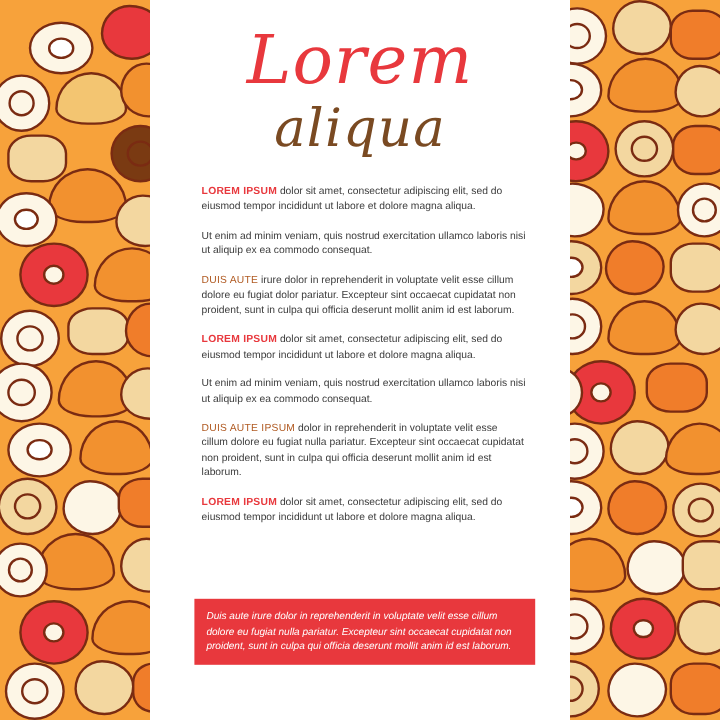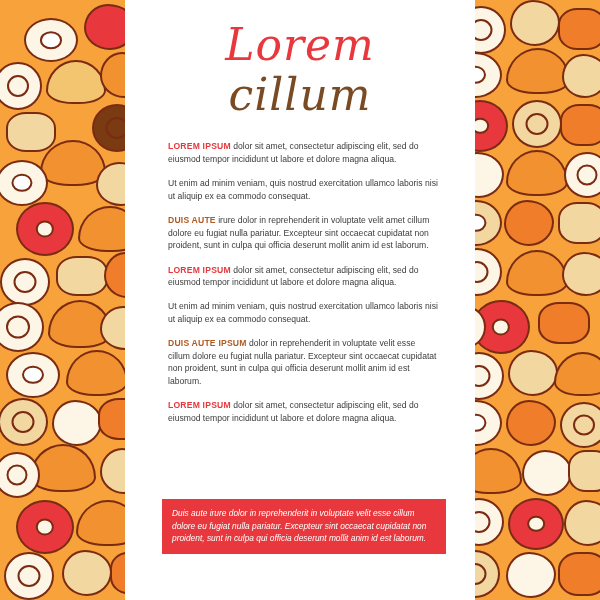--- a/index.html
+++ b/index.html
@@ -124,21 +124,21 @@
     height: 600px;
     background: #ffffff;
   }
   .title-block {
     padding-top: 22px;
     text-align: center;
   }
   .title-line1 {
     font-family: "DejaVu Serif", serif;
     font-style: italic;
-    font-size: 44px;
+    font-size: 56px;
     color: #e8383d;
     letter-spacing: 1px;
     line-height: 1.05;
   }
   .title-line2 {
     font-family: "DejaVu Serif", serif;
     font-style: italic;
     font-size: 44px;
     color: #7a4a22;
     letter-spacing: 1px;
@@ -156,21 +156,21 @@
     margin-bottom: 12px;
     text-align: left;
   }
   .lead-red {
     color: #e8383d;
     font-weight: bold;
     letter-spacing: .2px;
   }
   .lead-brown {
     color: #b05a22;
-    font-weight: bold;
+    font-weight: normal;
     letter-spacing: .2px;
   }
 
   .footer-band {
     position: absolute;
     left: 12px;
     right: 4px;
     bottom: 46px;
     background: #e8383d;
     color: #ffffff;
@@ -264,35 +264,35 @@
     <div class="pastry bun" style="left:56px;  top:552px; width:50px;  height:46px;  background:#fdf6e6;"></div>
     <div class="pastry roll" style="left:108px; top:552px; width:50px;  height:44px;  background:#f07d2a;"></div>
 
     <div class="strip-inner-edge"></div>
   </div>
 
   <div class="content">
 
     <div class="title-block">
       <div class="title-line1">Lorem</div>
-      <div class="title-line2">cillum</div>
+      <div class="title-line2">aliqua</div>
     </div>
 
     <div class="body-block">
 
       <p class="para">
         <span class="lead-red">LOREM IPSUM</span><span> dolor sit amet, consectetur adipiscing elit, sed do eiusmod tempor incididunt ut labore et dolore magna aliqua.</span>
       </p>
 
       <p class="para">
         <span>Ut enim ad minim veniam, quis nostrud exercitation ullamco laboris nisi ut aliquip ex ea commodo consequat.</span>
       </p>
 
       <p class="para">
-        <span class="lead-brown">DUIS AUTE</span><span> irure dolor in reprehenderit in voluptate velit amet cillum dolore eu fugiat nulla pariatur. Excepteur sint occaecat cupidatat non proident, sunt in culpa qui officia deserunt mollit anim id est laborum.</span>
+        <span class="lead-brown">DUIS AUTE</span><span> irure dolor in reprehenderit in voluptate velit esse cillum dolore eu fugiat dolor pariatur. Excepteur sint occaecat cupidatat non proident, sunt in culpa qui officia deserunt mollit anim id est laborum.</span>
       </p>
 
       <p class="para">
         <span class="lead-red">LOREM IPSUM</span><span> dolor sit amet, consectetur adipiscing elit, sed do eiusmod tempor incididunt ut labore et dolore magna aliqua.</span>
       </p>
 
       <p class="para">
         <span>Ut enim ad minim veniam, quis nostrud exercitation ullamco laboris nisi ut aliquip ex ea commodo consequat.</span>
       </p>
 

